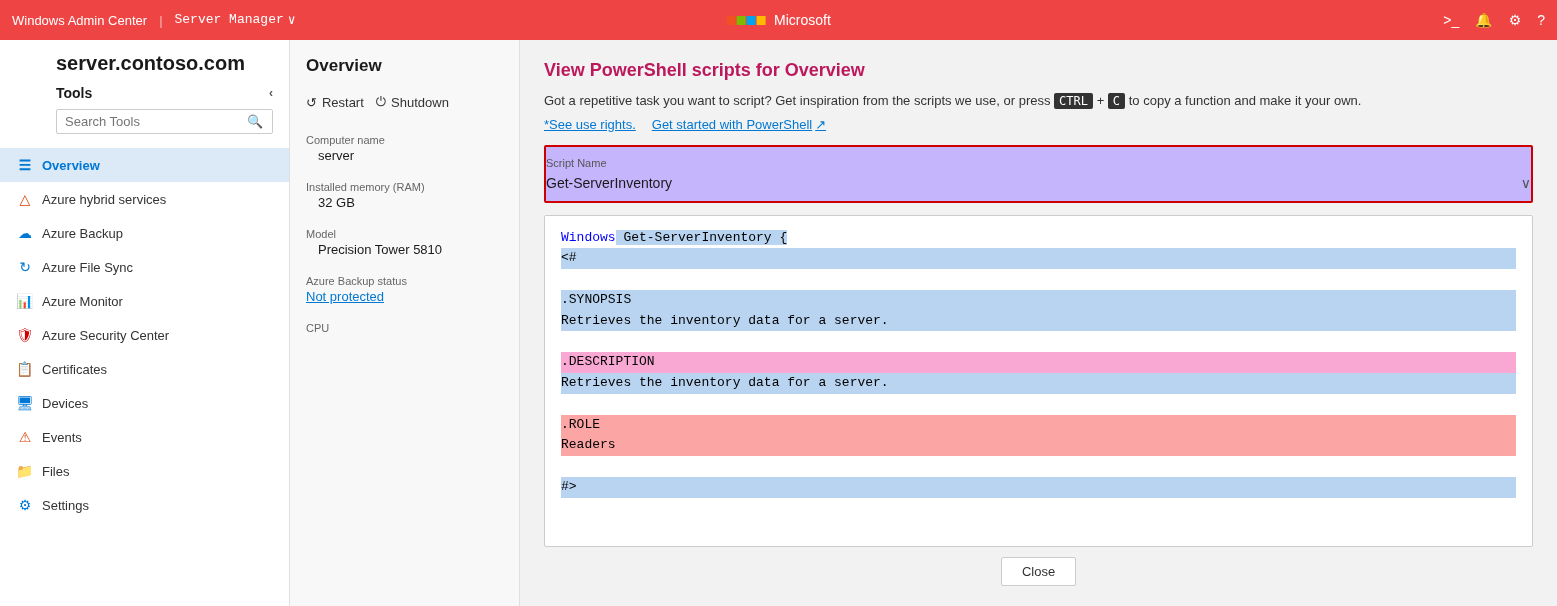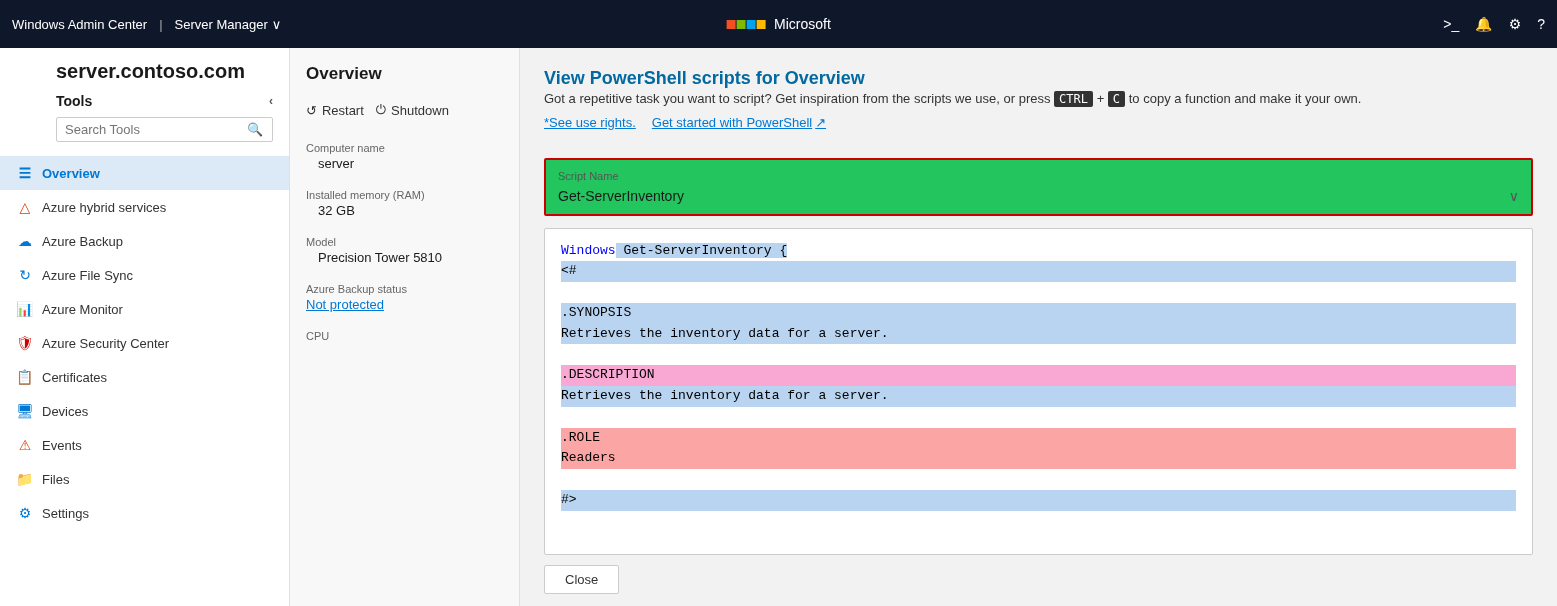--- a/index.html
+++ b/index.html
@@ -1,42 +1,43 @@
 <!DOCTYPE html>
 <html><head>
   <meta charset="utf-8">
   <style>
     * { margin: 0; padding: 0; box-sizing: border-box; }
     body { font-family: 'Segoe UI', Arial, sans-serif; font-size: 13px; background: #f2f2f2; overflow: hidden; }
 
     
     .topbar {
-      background: #0f172a;
-      height: 48px;
+      background: #ef4444;
+      height: 40px;
       display: flex;
       align-items: center;
       padding: 0 12px;
       color: white;
       position: relative;
     }
     .topbar-left {
       display: flex;
       align-items: center;
       gap: 8px;
       font-size: 13px;
       font-weight: 400;
     }
     .topbar-divider {
       color: rgba(255,255,255,0.6);
       margin: 0 4px;
     }
     .topbar-server-manager {
       display: flex;
-      align-items: flex-end;
+      align-items: flex-start;
       gap: 4px;
+      font-family: Liberation Mono, monospace;
     }
     .topbar-center {
       position: absolute;
       left: 50%;
       transform: translateX(-50%);
       display: flex;
       align-items: center;
       gap: 3px;
     }
     .ms-logo {
@@ -179,54 +180,55 @@
       flex: 1;
       background: #f2f2f2;
       padding: 20px 24px;
       display: flex;
       flex-direction: column;
       overflow: hidden;
     }
     .ps-title {
       font-size: 18px;
       font-weight: 700;
-      color: #0369a1;
+      color: #be185d;
+      margin-bottom: 10px;
     }
     .ps-description {
       font-size: 13px;
       color: #333;
       margin-bottom: 6px;
       line-height: 1.5;
     }
     .kbd {
       background: #333;
       color: white;
       padding: 1px 5px;
       border-radius: 2px;
       font-size: 12px;
       font-family: monospace;
     }
     .ps-links {
       display: flex;
       gap: 16px;
-      margin-bottom: 28px;
+      margin-bottom: 13px;
     }
     .ps-link {
       color: #0078d4;
       text-decoration: underline;
       cursor: pointer;
       font-size: 13px;
       display: flex;
       align-items: center;
       gap: 3px;
     }
     .script-name-box {
       border: 2px solid #c00;
-      background: #22c55e;
-      padding: 10px 12px;
+      background: #c4b5fd;
+      padding: 10px 0;
       margin-bottom: 12px;
       border-radius: 2px;
     }
     .script-name-label {
       font-size: 11px;
       color: #555;
       margin-bottom: 6px;
     }
     .script-name-select {
       display: flex;
@@ -246,21 +248,21 @@
       font-family: 'Courier New', Consolas, monospace;
       font-size: 13px;
       line-height: 1.6;
       flex: 1;
       overflow: auto;
     }
 
     
     .bottom-bar {
       display: flex;
-      justify-content: flex-start;
+      justify-content: center;
       margin-top: 10px;
     }
     .close-btn {
       background: white;
       border: 1px solid #ccc;
       padding: 6px 20px;
       font-size: 13px;
       cursor: pointer;
       color: #333;
       border-radius: 2px;

